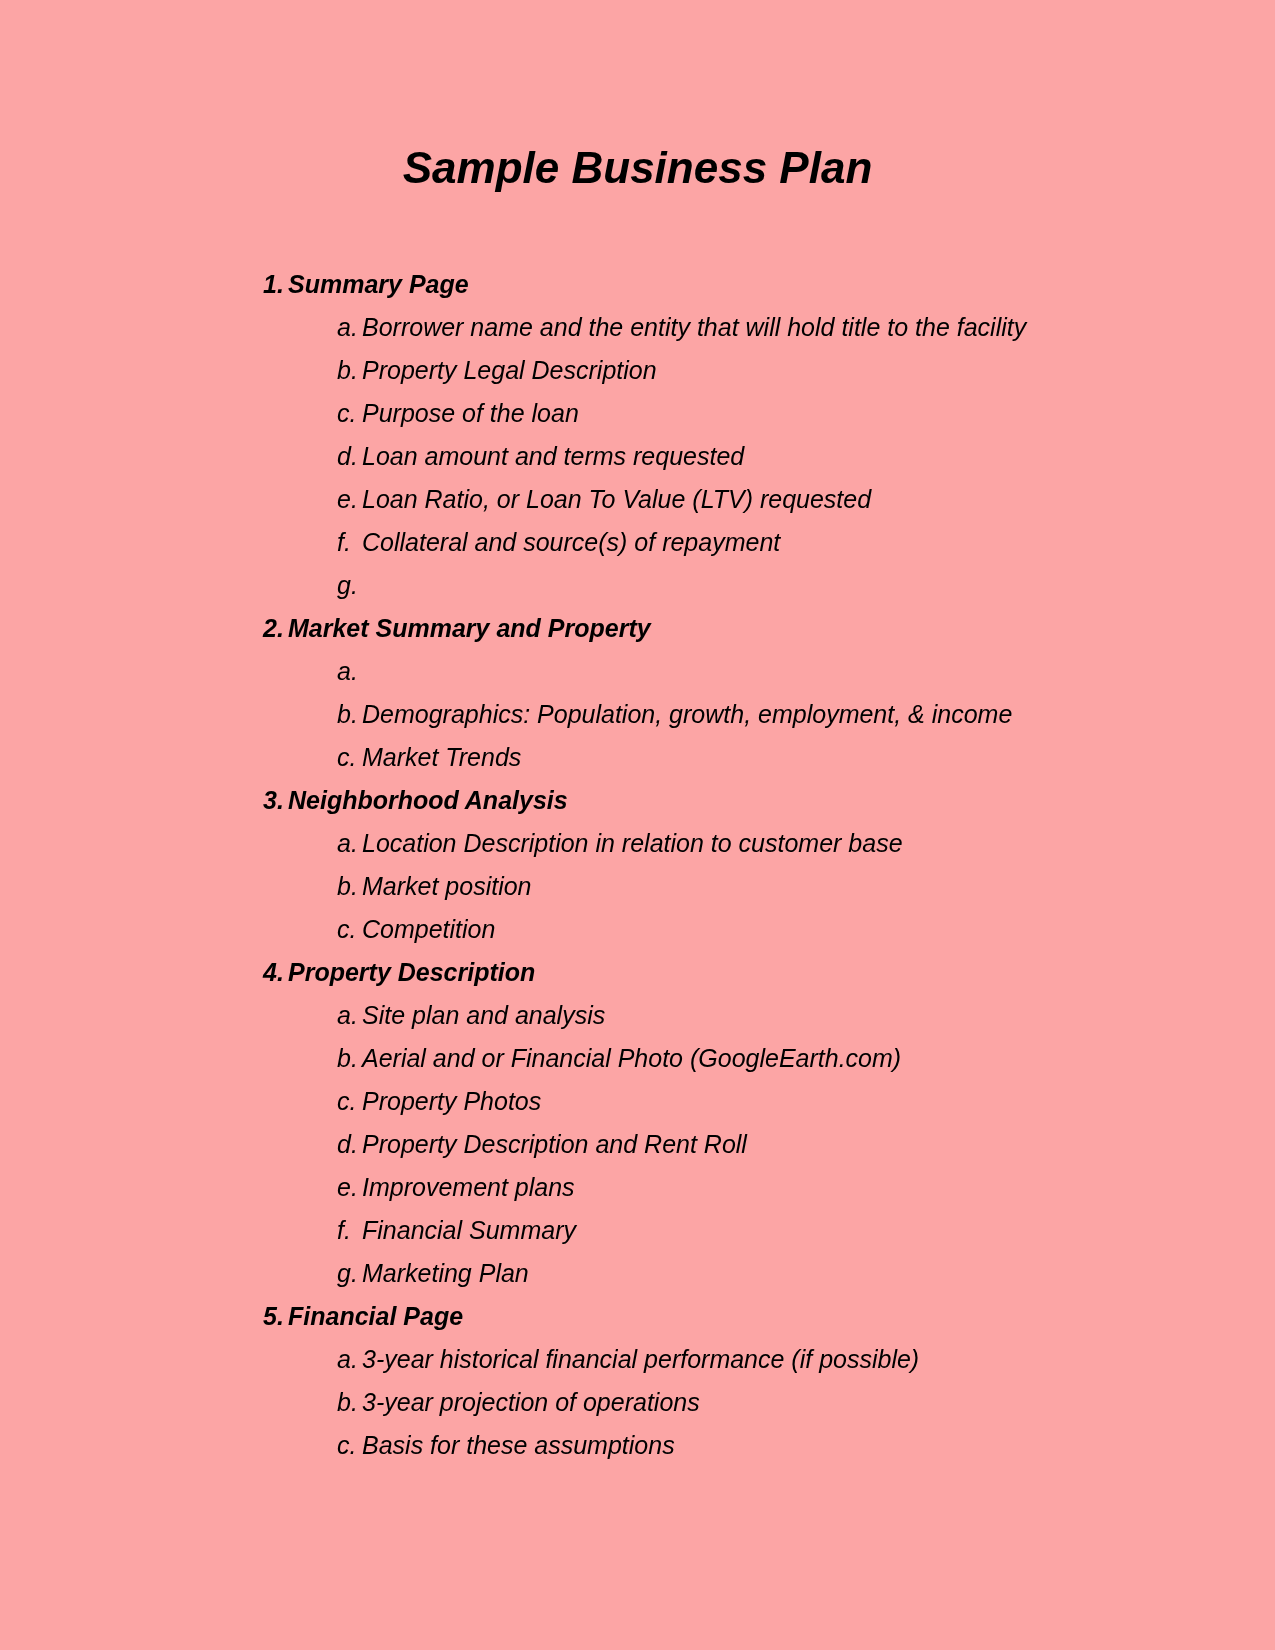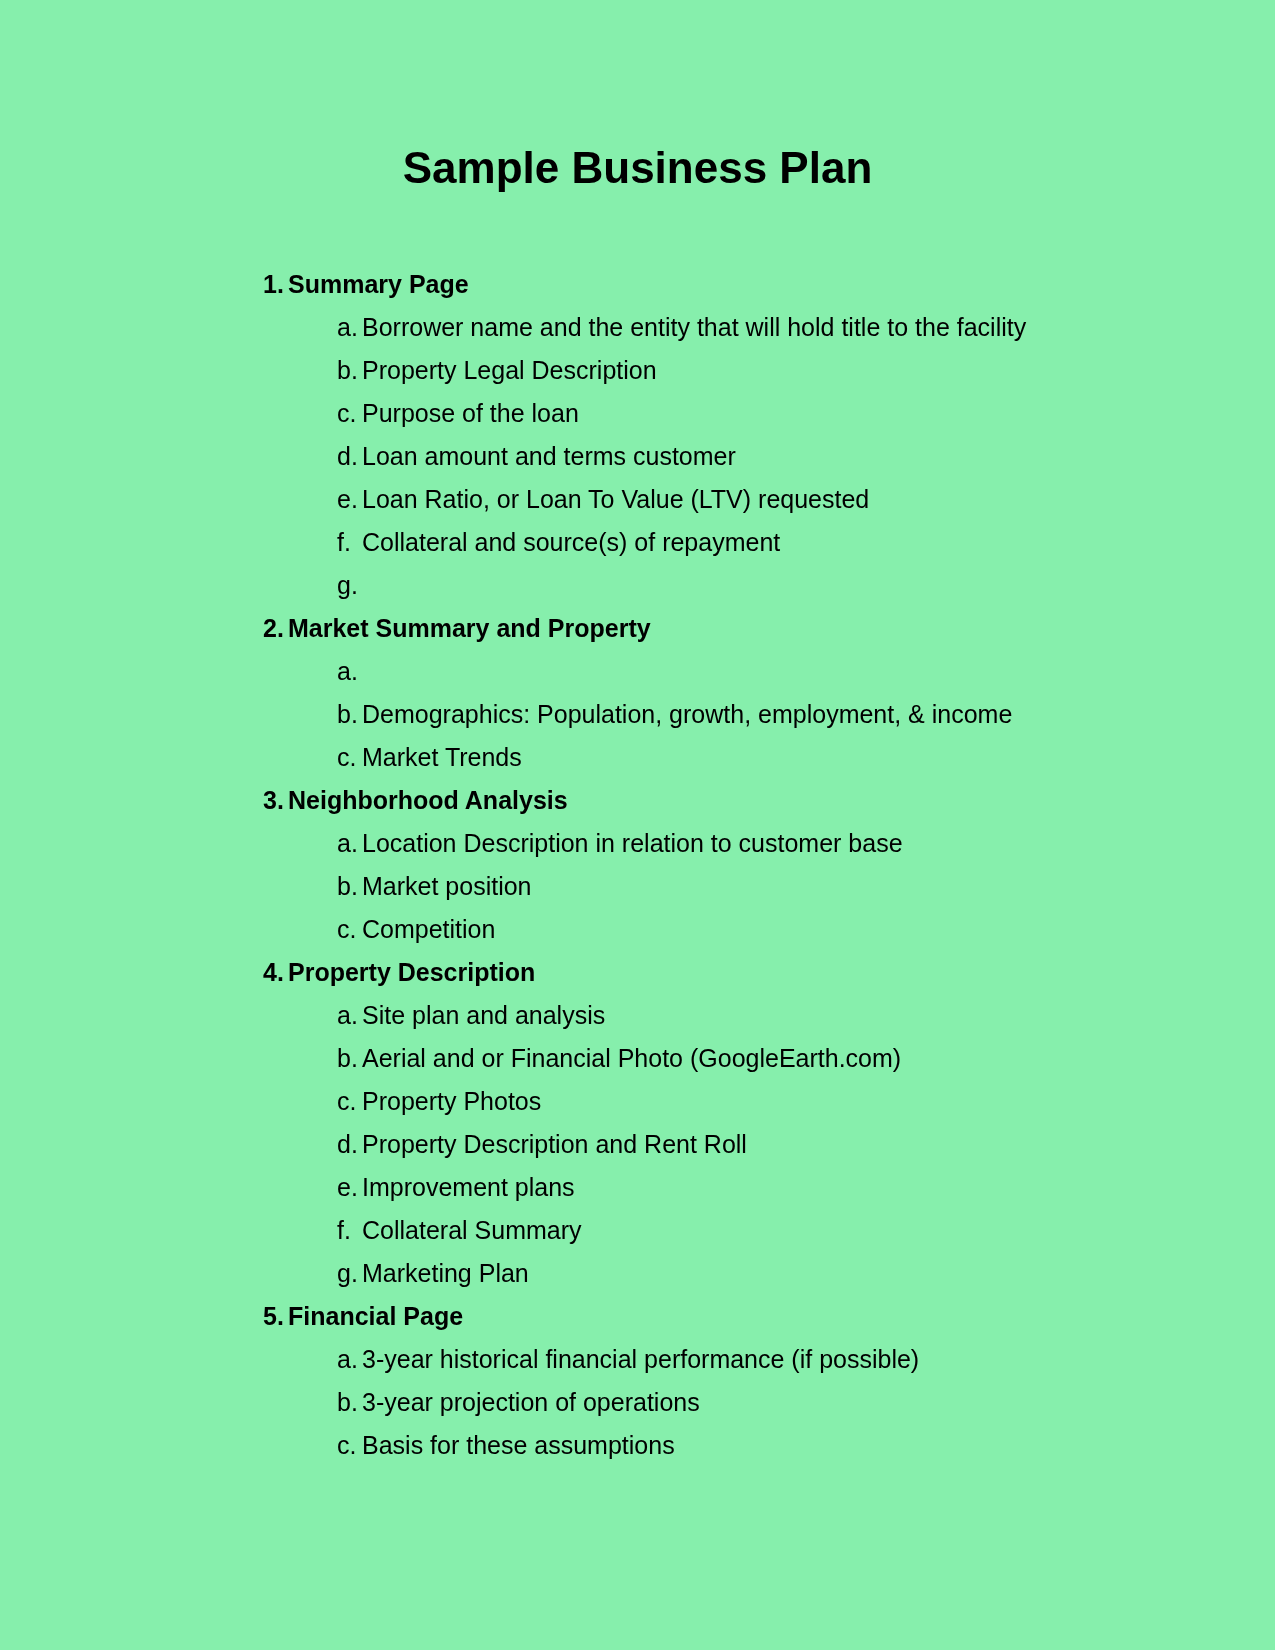--- a/index.html
+++ b/index.html
@@ -43,42 +43,42 @@
     flex: 0 0 auto;
     width: 25px;
   }
   .row-text {
     flex: 0 0 auto;
   }
 </style>
 </head>
 <body>
 
-<div class="page" style="background: #86efac; color: rgb(0, 0, 0);">
+<div class="page" style="background: #fca5a5; color: rgb(0, 0, 0); font-style: italic;">
   <h1 class="doc-title">Sample Business Plan</h1>
   <div class="outline" id="outline">
       <div class="section-row">
         <span class="marker">1.</span>
         <span class="row-text">Summary Page</span>
       </div>
       <div class="item-row">
         <span class="marker">a.</span>
         <span class="row-text">Borrower name and the entity that will hold title to the facility</span>
       </div>
       <div class="item-row">
         <span class="marker">b.</span>
         <span class="row-text">Property Legal Description</span>
       </div>
       <div class="item-row">
         <span class="marker">c.</span>
         <span class="row-text">Purpose of the loan</span>
       </div>
       <div class="item-row">
         <span class="marker">d.</span>
-        <span class="row-text">Loan amount and terms customer</span>
+        <span class="row-text">Loan amount and terms requested</span>
       </div>
       <div class="item-row">
         <span class="marker">e.</span>
         <span class="row-text">Loan Ratio, or Loan To Value (LTV) requested</span>
       </div>
       <div class="item-row">
         <span class="marker">f.</span>
         <span class="row-text">Collateral and source(s) of repayment</span>
       </div>
       <div class="item-row">
@@ -134,21 +134,21 @@
       <div class="item-row">
         <span class="marker">d.</span>
         <span class="row-text">Property Description and Rent Roll</span>
       </div>
       <div class="item-row">
         <span class="marker">e.</span>
         <span class="row-text">Improvement plans</span>
       </div>
       <div class="item-row">
         <span class="marker">f.</span>
-        <span class="row-text">Collateral Summary</span>
+        <span class="row-text">Financial Summary</span>
       </div>
       <div class="item-row">
         <span class="marker">g.</span>
         <span class="row-text">Marketing Plan</span>
       </div>
       <div class="section-row">
         <span class="marker">5.</span>
         <span class="row-text">Financial Page</span>
       </div>
       <div class="item-row">

